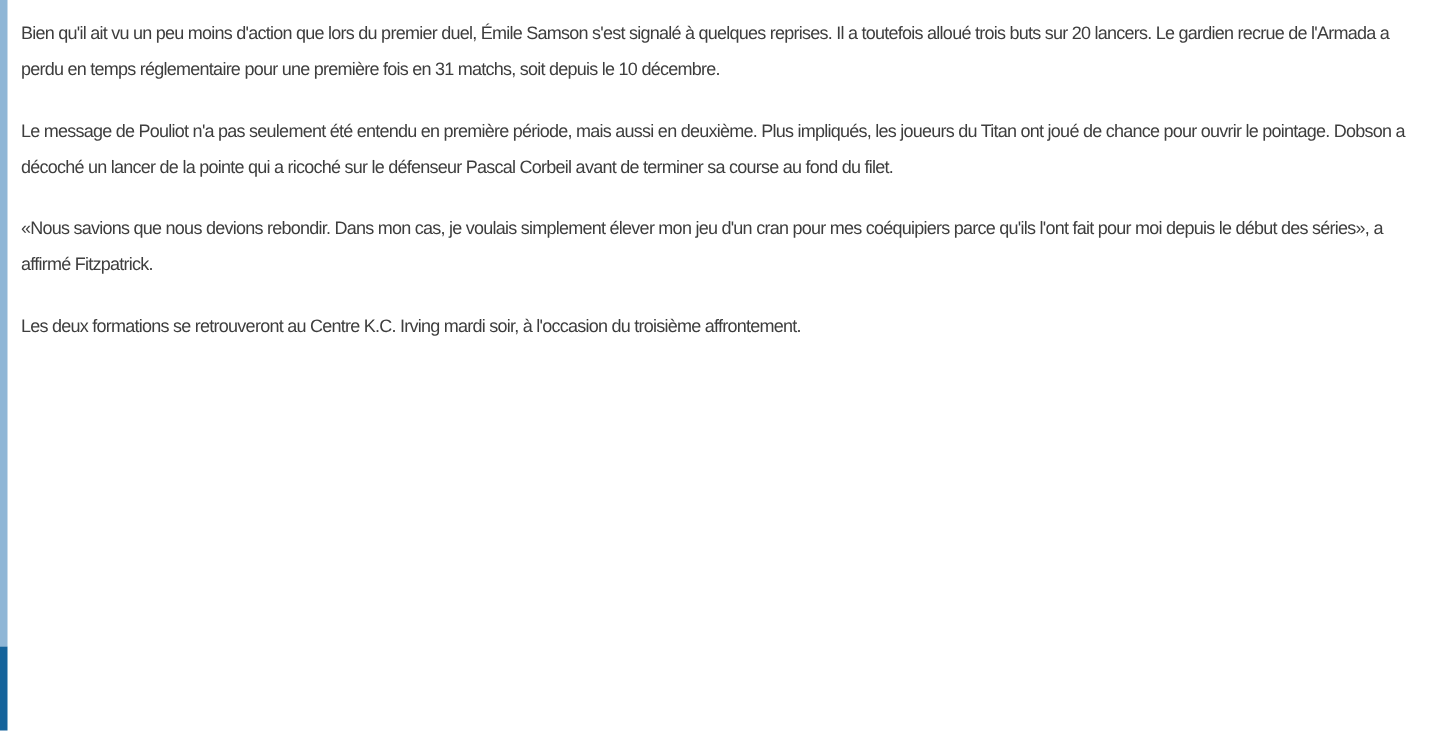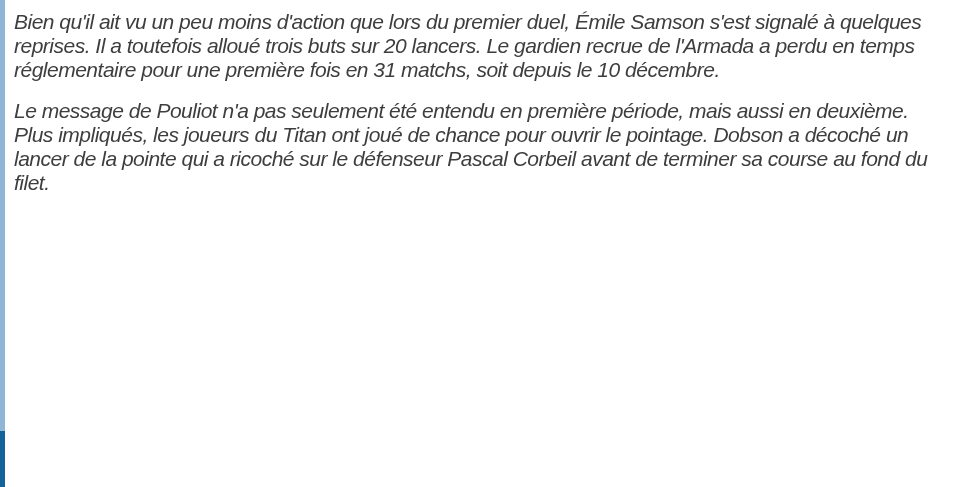--- a/index.html
+++ b/index.html
@@ -34,31 +34,32 @@
   .article {
     position: absolute;
     left: 5px;
     top: 0;
     width: 948px;
     padding: 10px 14px 0 9px;
     box-sizing: border-box;
   }
   .article p {
     margin: 0 0 17px 0;
-    font-size: 21px;
+    font-size: 12px;
     line-height: 24px;
     letter-spacing: -0.5px;
     color: var(--text, #3e3e3e);
-    font-style: italic;
   }
 </style>
 </head>
 <body>
 
 <div class="accent-bar">
   <div class="seg-light"></div>
   <div class="seg-dark"></div>
 </div>
 
 <div class="article">
   <p>Bien qu'il ait vu un peu moins d'action que lors du premier duel, Émile Samson s'est signalé à quelques reprises. Il a toutefois alloué trois buts sur 20 lancers. Le gardien recrue de l'Armada a perdu en temps réglementaire pour une première fois en 31 matchs, soit depuis le 10 décembre.</p>
   <p>Le message de Pouliot n'a pas seulement été entendu en première période, mais aussi en deuxième. Plus impliqués, les joueurs du Titan ont joué de chance pour ouvrir le pointage. Dobson a décoché un lancer de la pointe qui a ricoché sur le défenseur Pascal Corbeil avant de terminer sa course au fond du filet.</p>
+  <p>«Nous savions que nous devions rebondir. Dans mon cas, je voulais simplement élever mon jeu d'un cran pour mes coéquipiers parce qu'ils l'ont fait pour moi depuis le début des séries», a affirmé Fitzpatrick.</p>
+  <p>Les deux formations se retrouveront au Centre K.C. Irving mardi soir, à l'occasion du troisième affrontement.</p>
 </div>
 
 </body></html>

